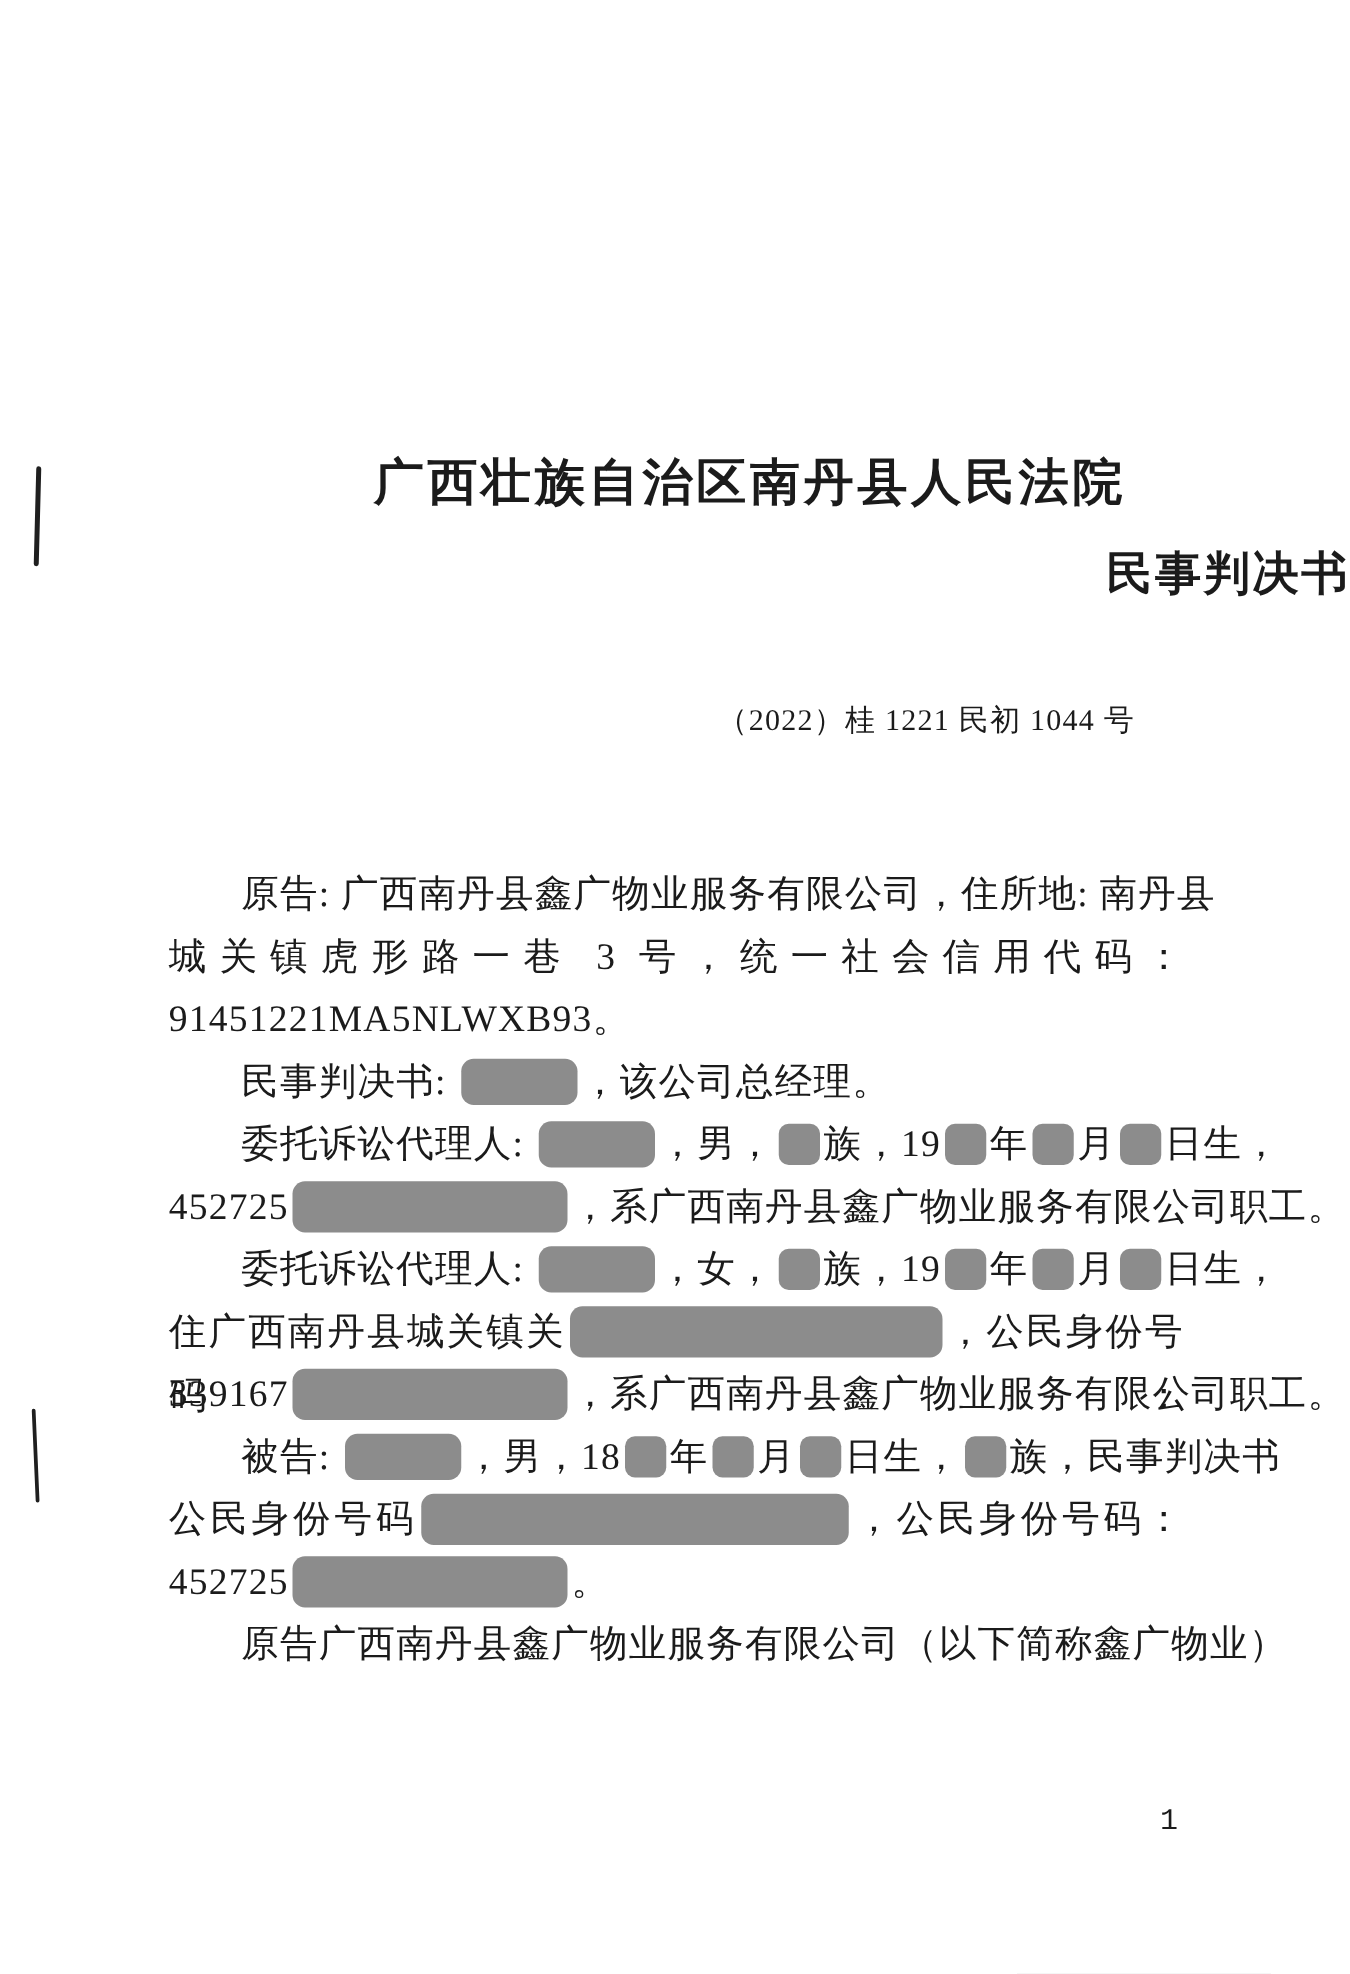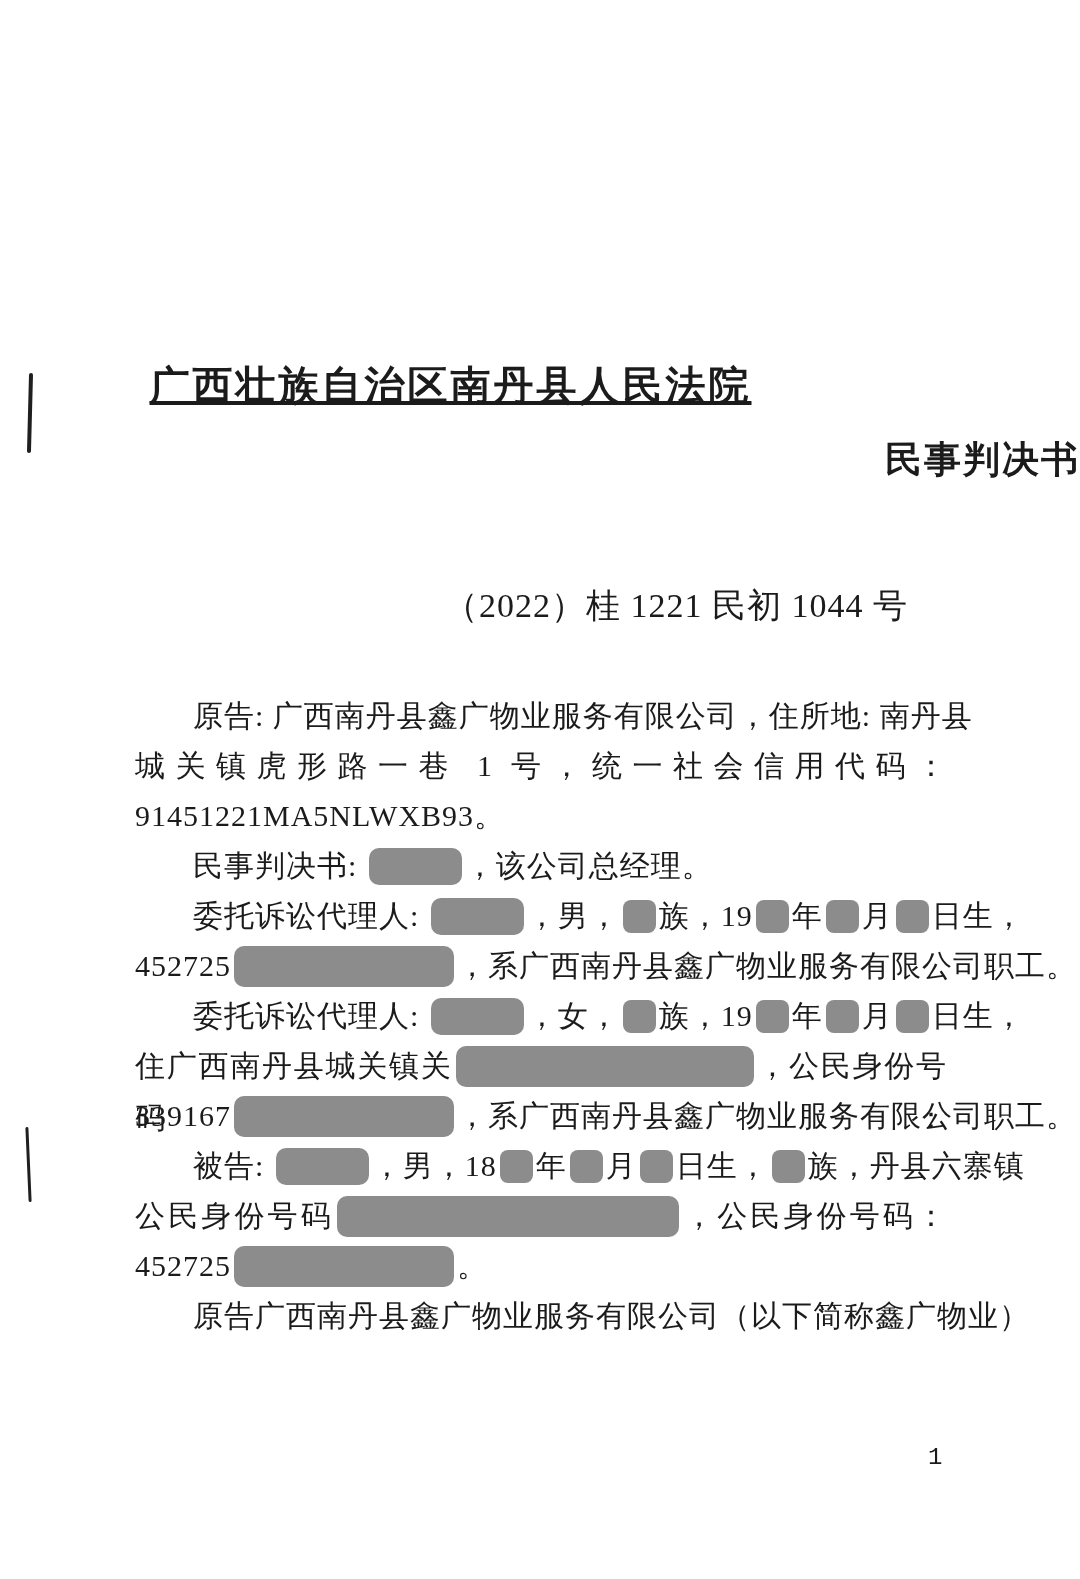--- a/index.html
+++ b/index.html
@@ -11,43 +11,42 @@
     background: #ffffff;
     overflow: hidden;
     font-family: "Liberation Serif", "DejaVu Serif", serif;
     color: #1b1b1b;
   }
   .court-title {
     position: absolute;
     top: 362px;
     left: 0;
     width: 901px;
-    text-align: center;
+    text-align: right;
     font-size: 40px;
     font-weight: 700;
     letter-spacing: 3px;
     line-height: 48px;
-    text-decoration: underline;
   }
   .doc-type {
     position: absolute;
     top: 436px;
     left: 0;
     width: 1080px;
     text-align: right;
     font-size: 37px;
     font-weight: 700;
     letter-spacing: 2px;
     line-height: 48px;
   }
   .case-number {
     position: absolute;
-    top: 584px;
+    top: 555px;
     right: 172px;
-    font-size: 34px;
+    font-size: 24px;
     letter-spacing: 1px;
     line-height: 44px;
     margin-left: 13px;
   }
   .body-text {
     position: absolute;
     top: 691px;
     left: 135px;
     width: 812px;
     font-size: 30px;
@@ -106,29 +105,29 @@
 
   <div class="scan-mark top"></div>
   <div class="scan-mark bottom"></div>
 
   <div class="court-title">广西壮族自治区南丹县人民法院</div>
   <div class="doc-type">民事判决书</div>
   <div class="case-number">（2022）桂 1221 民初 1044 号</div>
 
   <div class="body-text">
     <div class="line indent"><span>原告: 广西南丹县鑫广物业服务有限公司，住所地: 南丹县</span></div>
-    <div class="line spread"><span>城关镇虎形路一巷 1 号，统一社会信用代码：</span></div>
+    <div class="line spread"><span>城关镇虎形路一巷 3 号，统一社会信用代码：</span></div>
     <div class="line"><span>91451221MA5NLWXB93。</span></div>
     <div class="line indent"><span>民事判决书: </span><span class="redact name"></span><span>，该公司总经理。</span></div>
     <div class="line indent"><span>委托诉讼代理人: </span><span class="redact name"></span><span>，男，</span><span class="redact sq"></span><span>族，19</span><span class="redact sq"></span><span>年</span><span class="redact sq"></span><span>月</span><span class="redact sq"></span><span>日生，</span></div>
     <div class="line"><span>452725</span><span class="redact id"></span><span>，系广西南丹县鑫广物业服务有限公司职工。</span></div>
     <div class="line indent"><span>委托诉讼代理人: </span><span class="redact name"></span><span>，女，</span><span class="redact sq"></span><span>族，19</span><span class="redact sq"></span><span>年</span><span class="redact sq"></span><span>月</span><span class="redact sq"></span><span>日生，</span></div>
     <div class="line spread"><span>住广西南丹县城关镇关</span><span class="redact addr"></span><span>，公民身份号码：</span></div>
     <div class="line"><span>339167</span><span class="redact id"></span><span>，系广西南丹县鑫广物业服务有限公司职工。</span></div>
-    <div class="line indent"><span>被告: </span><span class="redact name"></span><span>，男，18</span><span class="redact sq"></span><span>年</span><span class="redact sq"></span><span>月</span><span class="redact sq"></span><span>日生，</span><span class="redact sq"></span><span>族，丹县六寨镇</span></div>
+    <div class="line indent"><span>被告: </span><span class="redact name"></span><span>，男，18</span><span class="redact sq"></span><span>年</span><span class="redact sq"></span><span>月</span><span class="redact sq"></span><span>日生，</span><span class="redact sq"></span><span>族，民事判决书</span></div>
     <div class="line spread"><span>公民身份号码</span><span class="redact addr2"></span><span>，公民身份号码：</span></div>
     <div class="line"><span>452725</span><span class="redact id"></span><span>。</span></div>
     <div class="line indent"><span>原告广西南丹县鑫广物业服务有限公司（以下简称鑫广物业）</span></div>
   </div>
 
   <div class="page-number">1</div>
 
 </div>
 
 </body></html>

